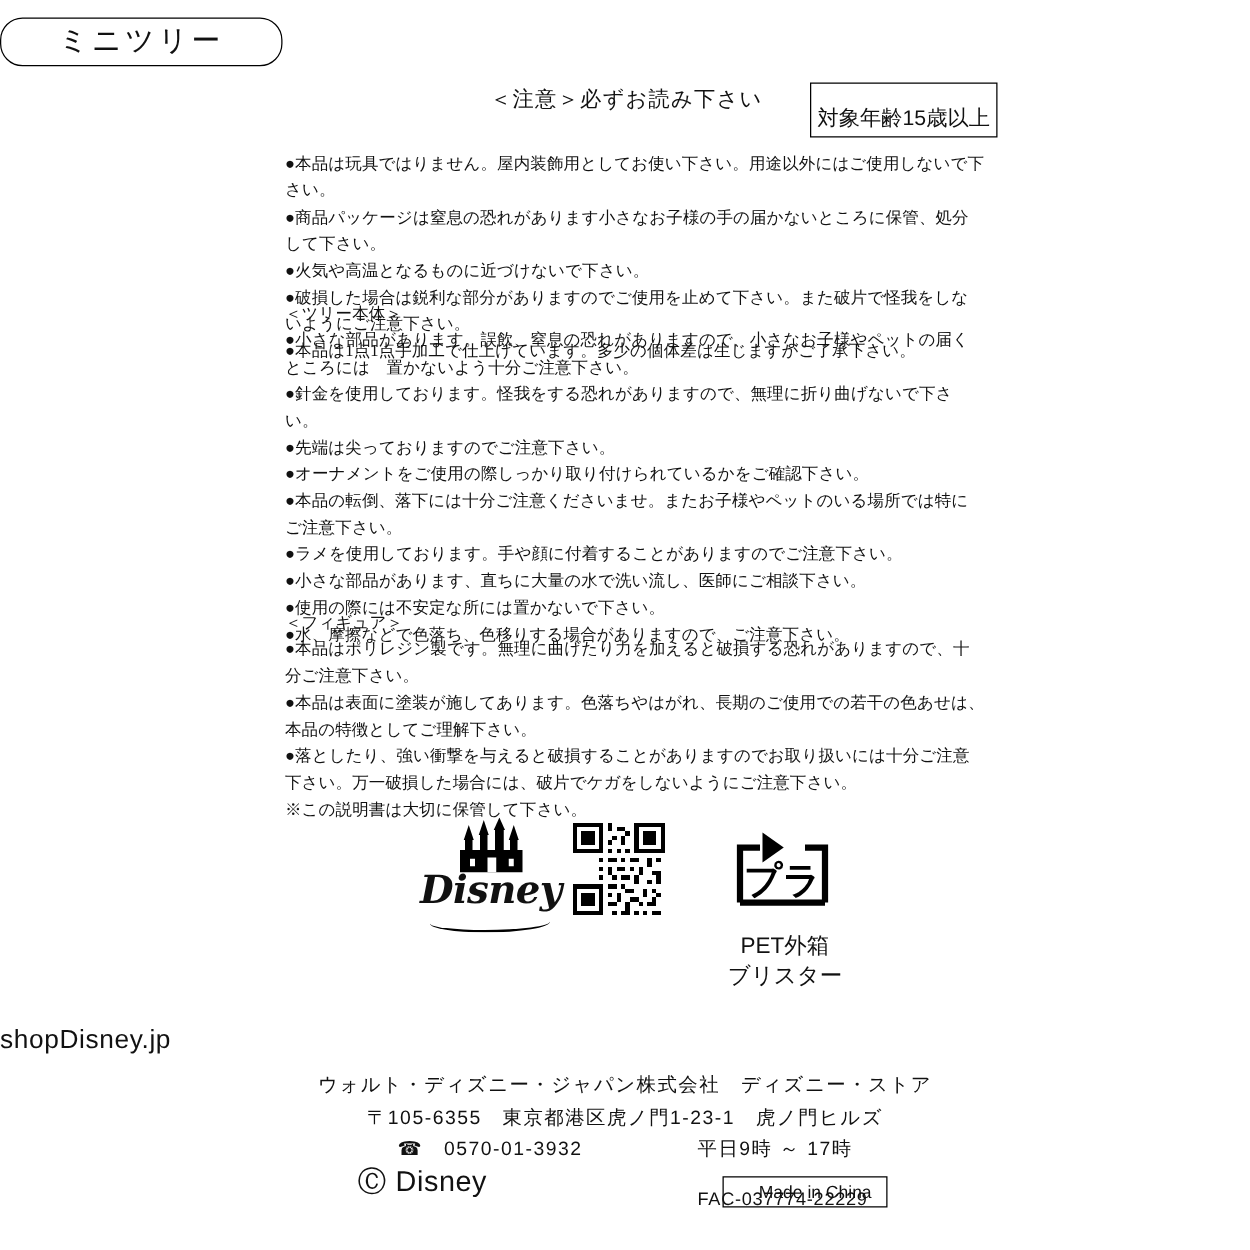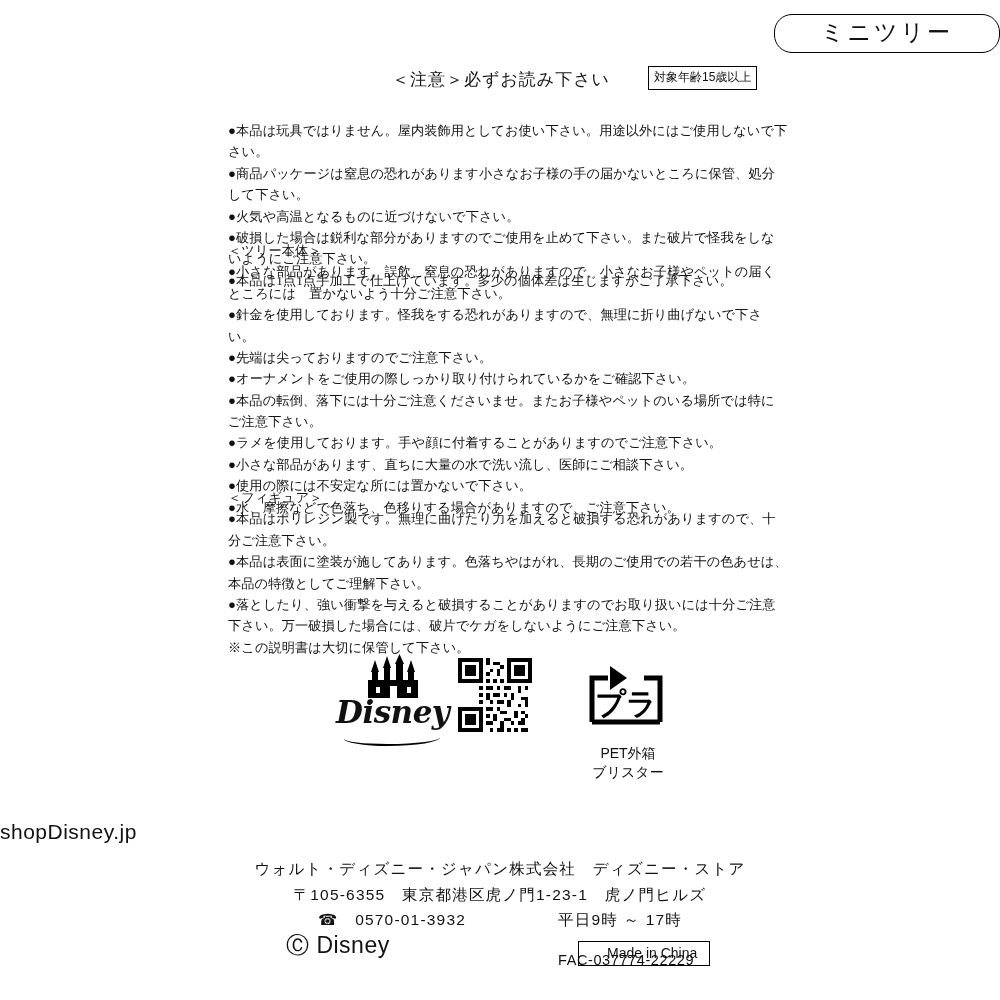--- a/index.html
+++ b/index.html
@@ -23,21 +23,21 @@
     box-sizing: border-box;
   }
 
   
   .title-wrap {
     position: absolute;
     top: 14px;
     left: 0;
     width: 1000px;
     display: flex;
-    justify-content: flex-end;
+    justify-content: flex-start;
   }
   .title-box {
     border: 1.5px solid #000;
     border-radius: 18px;
     padding: 5px 46px 7px 46px;
     font-size: 23px;
     letter-spacing: 3px;
     line-height: 1.1;
     white-space: nowrap;
   }
@@ -56,22 +56,22 @@
     top: 0;
     font-size: 17px;
     letter-spacing: 1px;
     white-space: nowrap;
   }
   .age-box {
     position: absolute;
     left: 648px;
     top: -2px;
     border: 1px solid #000;
-    padding: 2px 5px 3px 5px;
-    font-size: 12px;
+    padding: 16px 5px 3px 5px;
+    font-size: 17px;
     white-space: nowrap;
     letter-spacing: 0px;
   }
 
   
   .body-block {
     position: absolute;
     left: 228px;
     width: 560px;
     font-size: 13.2px;
@@ -152,21 +152,21 @@
     width: 96px;
     height: 86px;
   }
   .recycle svg { display: block; }
   .recycle-caption {
     position: absolute;
     left: 548px;
     top: 96px;
     width: 160px;
     text-align: center;
-    font-size: 14px;
+    font-size: 18px;
     line-height: 1.35;
   }
 
   
   .shopdisney {
     position: absolute;
     top: 820px;
     left: 0;
     width: 1000px;
     text-align: left;

